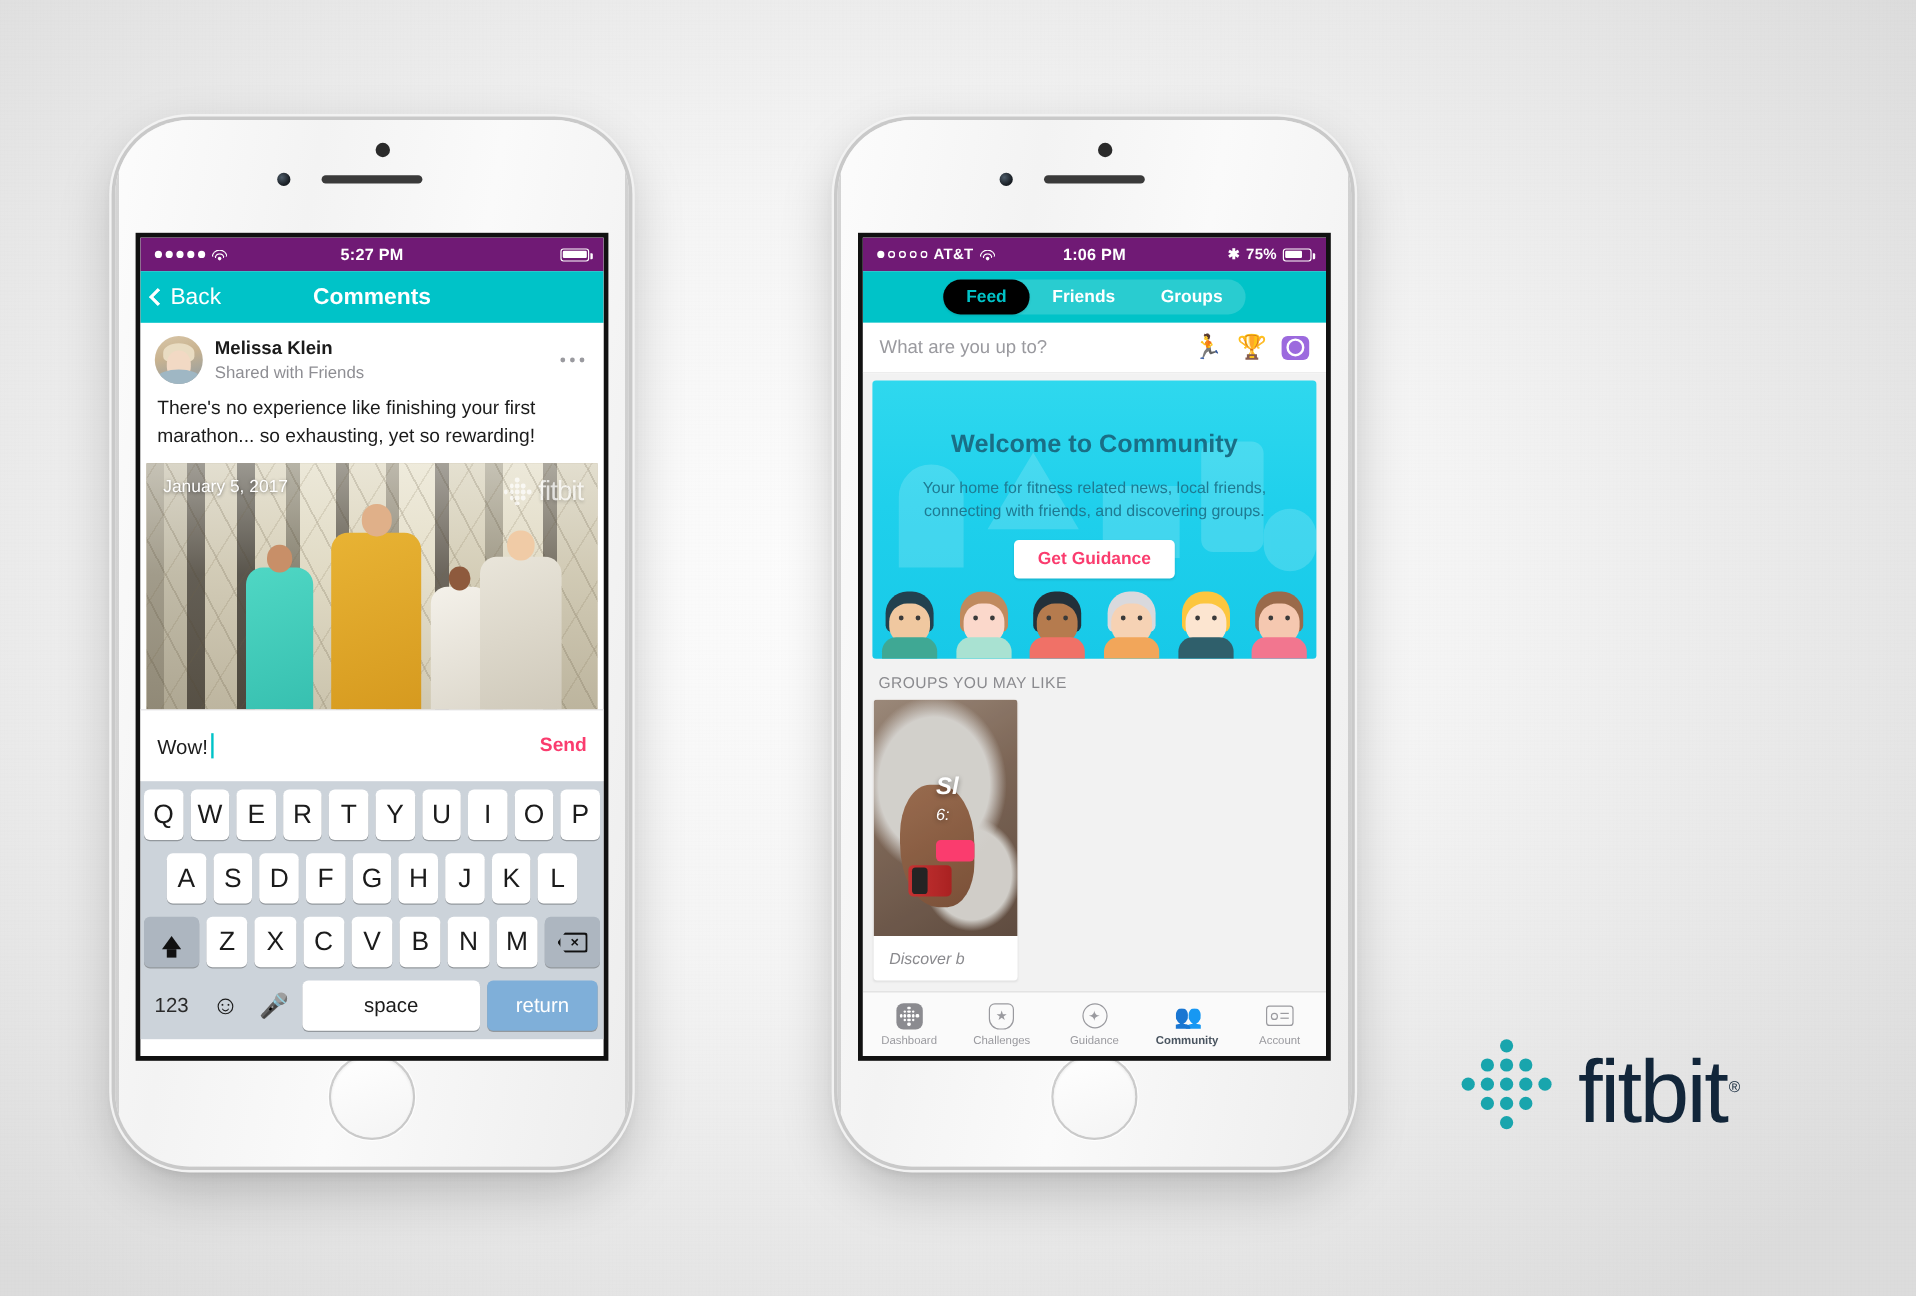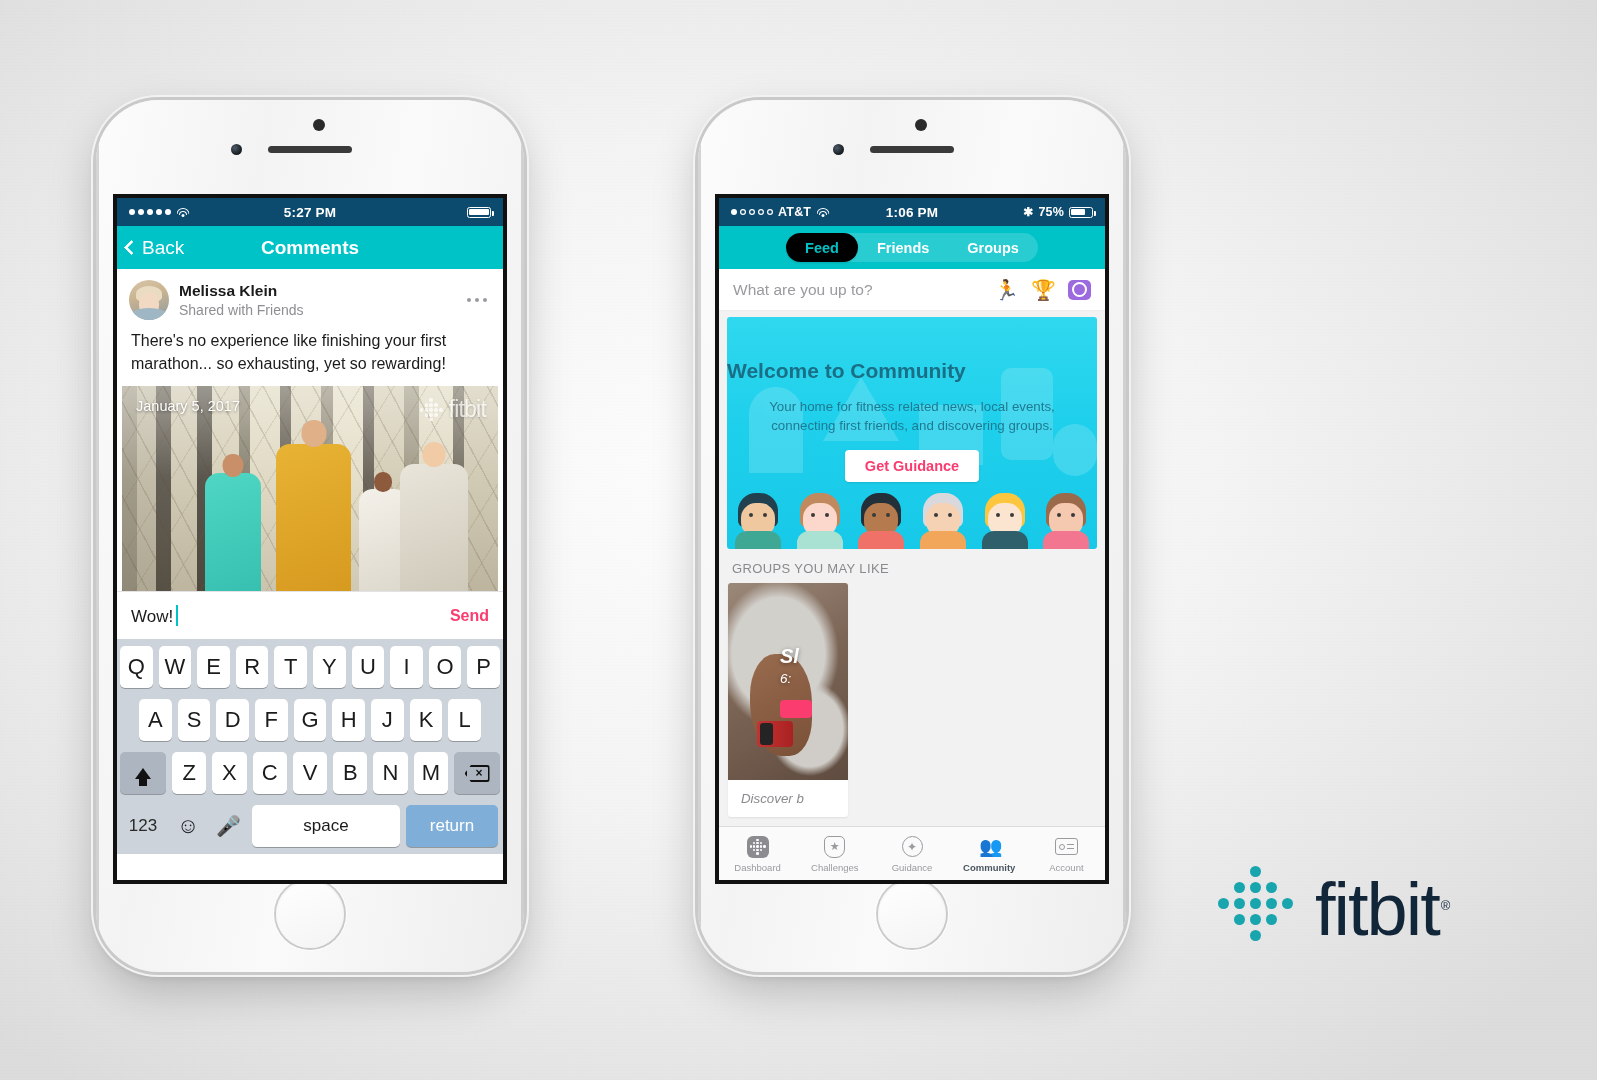--- a/index.html
+++ b/index.html
@@ -71,21 +71,21 @@
 
   .screen {
     position:absolute; left:21px; top:98px;
     width:386px; height:682px;
     background:#fff; overflow:hidden;
     box-shadow: 0 0 0 4px #111;
   }
 
   
   .statusbar {
-    height:28px; background:#0c4a6e; color:#fff;
+    height:28px; background:#701a75; color:#fff;
     display:flex; align-items:center; padding:0 12px;
     font-size:13px; font-weight:bold; letter-spacing:.2px;
   }
   .sb-left { display:flex; align-items:center; gap:5px; flex:1; }
   .sb-center { flex:0 0 auto; font-size:13.5px; }
   .sb-right { display:flex; align-items:center; gap:5px; flex:1; justify-content:flex-end; }
   .dots { display:flex; gap:3px; align-items:center; }
   .dot { width:6px; height:6px; border-radius:50%; background:#fff; }
   .dot.hollow { background:transparent; box-shadow: inset 0 0 0 1.2px #fff; }
   .wifi { width:13px; height:11px; position:relative; }
@@ -159,21 +159,21 @@
     gap:6px; opacity:.72; }
   .photo-logo .wordmark { color:#fff; font-size:23px; letter-spacing:-.8px; font-weight:300;
     text-shadow:0 1px 3px rgba(0,0,0,.25); }
 
   
   .fitdots { display:grid; grid-template-columns:repeat(5,1fr); gap:1.5px; }
   .fitdots span{ border-radius:50%; background:currentColor; width:3.4px; height:3.4px; }
   .fitdots span.s0{ visibility:hidden; }
 
   
-  .comment-bar { height:48px; border-top:1px solid #e3e3e6; background:#fff;
+  .comment-bar { height:60px; border-top:1px solid #e3e3e6; background:#fff;
     display:flex; align-items:center; padding:0 14px; }
   .comment-val { font-size:17px; color:#1b1b1b; }
   .caret { display:inline-block; width:2px; height:21px; background:#00C3C8;
     vertical-align:-4px; margin-left:3px; }
   .send-btn { margin-left:auto; color:#FA3C6E; font-size:16px; font-weight:bold; cursor:pointer; }
 
   
   .keyboard { background:#ccd3da; padding:7px 3px 5px; user-select:none; }
   .krow { display:flex; justify-content:center; gap:6px; margin-bottom:11px; }
   .krow.r2 { padding:0 19px; }
@@ -219,21 +219,21 @@
   .ci.cam::before{content:"";width:11px;height:11px;border:2px solid #fff;border-radius:50%;}
 
   .feed { background:#f2f2f2; height:calc(682px - 28px - 43px - 42px - 54px); overflow:hidden; }
 
   .welcome {
     margin:6px 8px 0; height:232px; border-radius:3px; overflow:hidden; position:relative;
     background: linear-gradient(180deg,#2FD8EE 0%,#1FD0EC 45%, #17C9E8 100%);
   }
   .welcome .shapes { position:absolute; inset:0; opacity:.16; }
   .welcome .shapes div{ position:absolute; background:#fff; }
-  .welcome h2 { position:relative; text-align:left; color:#1A6E86; font-size:21px;
+  .welcome h2 { position:relative; text-align:center; color:#1A6E86; font-size:21px;
     font-weight:bold; padding-top:42px; }
   .welcome p { position:relative; text-align:center; color:#1E7A92; font-size:13.3px;
     line-height:1.45; padding:14px 22px 0; }
   .get-started { position:relative; display:block; margin:14px auto 0; background:#fff;
     color:#FA3C6E; font-size:14.5px; font-weight:bold; border:none; border-radius:4px;
     padding:8px 20px; cursor:pointer; box-shadow:0 1px 2px rgba(0,0,0,.12); }
   .people { position:absolute; bottom:0; left:0; right:0; height:58px; display:flex; }
   .person { flex:1; position:relative; }
   .p-hair{position:absolute;left:50%;transform:translateX(-50%);top:2px;width:40px;height:34px;border-radius:18px 18px 6px 6px;}
   .p-face{position:absolute;left:50%;transform:translateX(-50%);top:12px;width:34px;height:34px;border-radius:15px;}
@@ -543,21 +543,21 @@
 
       <div class="welcome">
         <div class="shapes">
           <div style="left:6%;top:30%;width:54px;height:86px;border-radius:27px 27px 0 0;"></div>
           <div style="left:26%;top:26%;width:0;height:0;background:transparent;border-left:38px solid transparent;border-right:38px solid transparent;border-bottom:64px solid #fff;"></div>
           <div style="left:52%;top:38%;width:64px;height:60px;"></div>
           <div style="left:74%;top:22%;width:52px;height:92px;border-radius:10px;"></div>
           <div style="left:88%;top:46%;width:44px;height:52px;border-radius:22px;"></div>
         </div>
         <h2>Welcome to Community</h2>
-        <p>Your home for fitness related news, local events, connecting first friends, and discovering groups.</p>
+        <p>Your home for fitness related news, local friends, connecting with friends, and discovering groups.</p>
         <button class="get-started">Get Guidance</button>
         <div class="people">
           <div class="person">
             <span class="p-hair" style="background:#22414F;"></span>
             <span class="p-face" style="background:#F0C8A0;"></span>
             <span class="p-eye l"></span>
               <span class="p-eye r"></span>
             <span class="p-body" style="background:#3FA894;"></span>
           </div>
           <div class="person">

